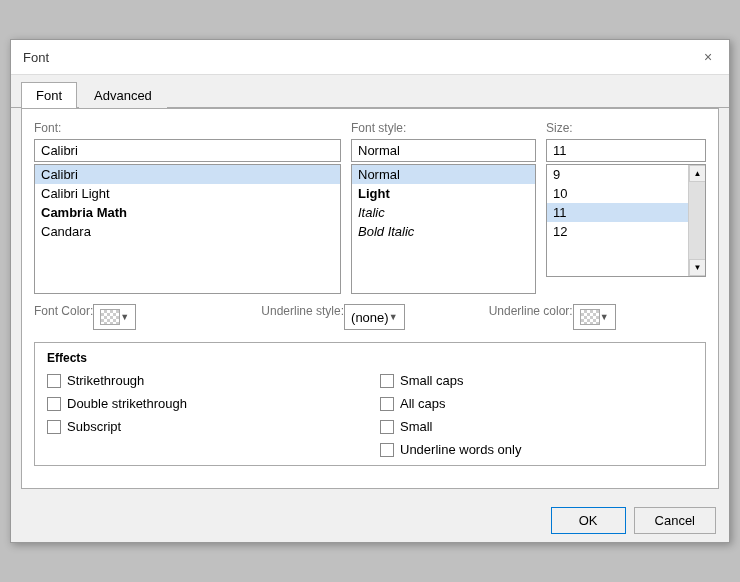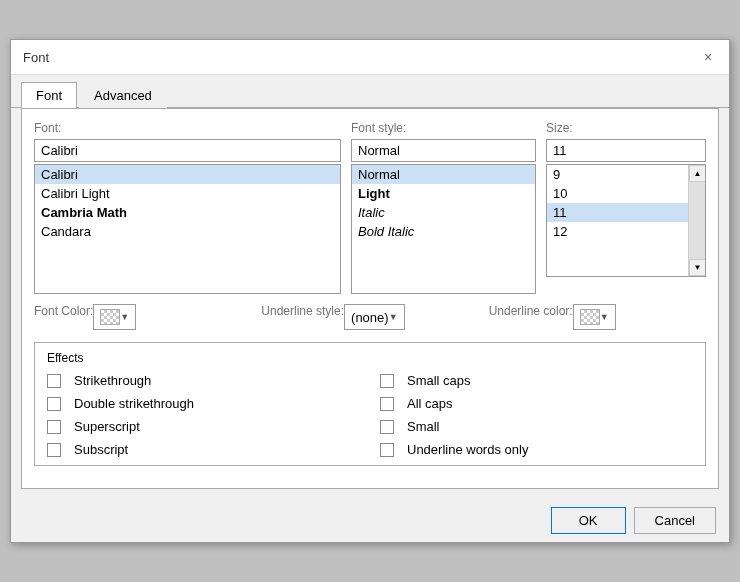--- a/index.html
+++ b/index.html
@@ -172,37 +172,37 @@
       border: 1px solid #aaa;
     }
     
     .effects-section {
       border: 1px solid #aaa;
       padding: 8px 12px;
       margin-bottom: 10px;
     }
     .effects-title {
       font-size: 12px;
-      font-weight: normal;
+      font-weight: bold;
       margin-bottom: 8px;
     }
     .effects-grid {
       display: flex;
       gap: 20px;
     }
     .effects-col {
       flex: 1;
       display: flex;
       flex-direction: column;
       gap: 8px;
     }
     .checkbox-row {
       display: flex;
       align-items: center;
-      gap: 13px;
+      gap: 6px;
     }
     .checkbox-box {
       width: 14px;
       height: 14px;
       border: 1px solid #888;
       background: #fff;
       flex-shrink: 0;
       cursor: pointer;
     }
     
@@ -322,24 +322,20 @@
           <div class="checkbox-row">
             <div class="checkbox-box"></div>
             <span>Strikethrough</span>
           </div>
           <div class="checkbox-row">
             <div class="checkbox-box"></div>
             <span>Double strikethrough</span>
           </div>
           <div class="checkbox-row">
             <div class="checkbox-box"></div>
-            <span>Superscript</span>
-          </div>
-          <div class="checkbox-row">
-            <div class="checkbox-box"></div>
             <span>Subscript</span>
           </div>
         </div>
         <div class="effects-col">
           <div class="checkbox-row">
             <div class="checkbox-box"></div>
             <span>Small caps</span>
           </div>
           <div class="checkbox-row">
             <div class="checkbox-box"></div>

